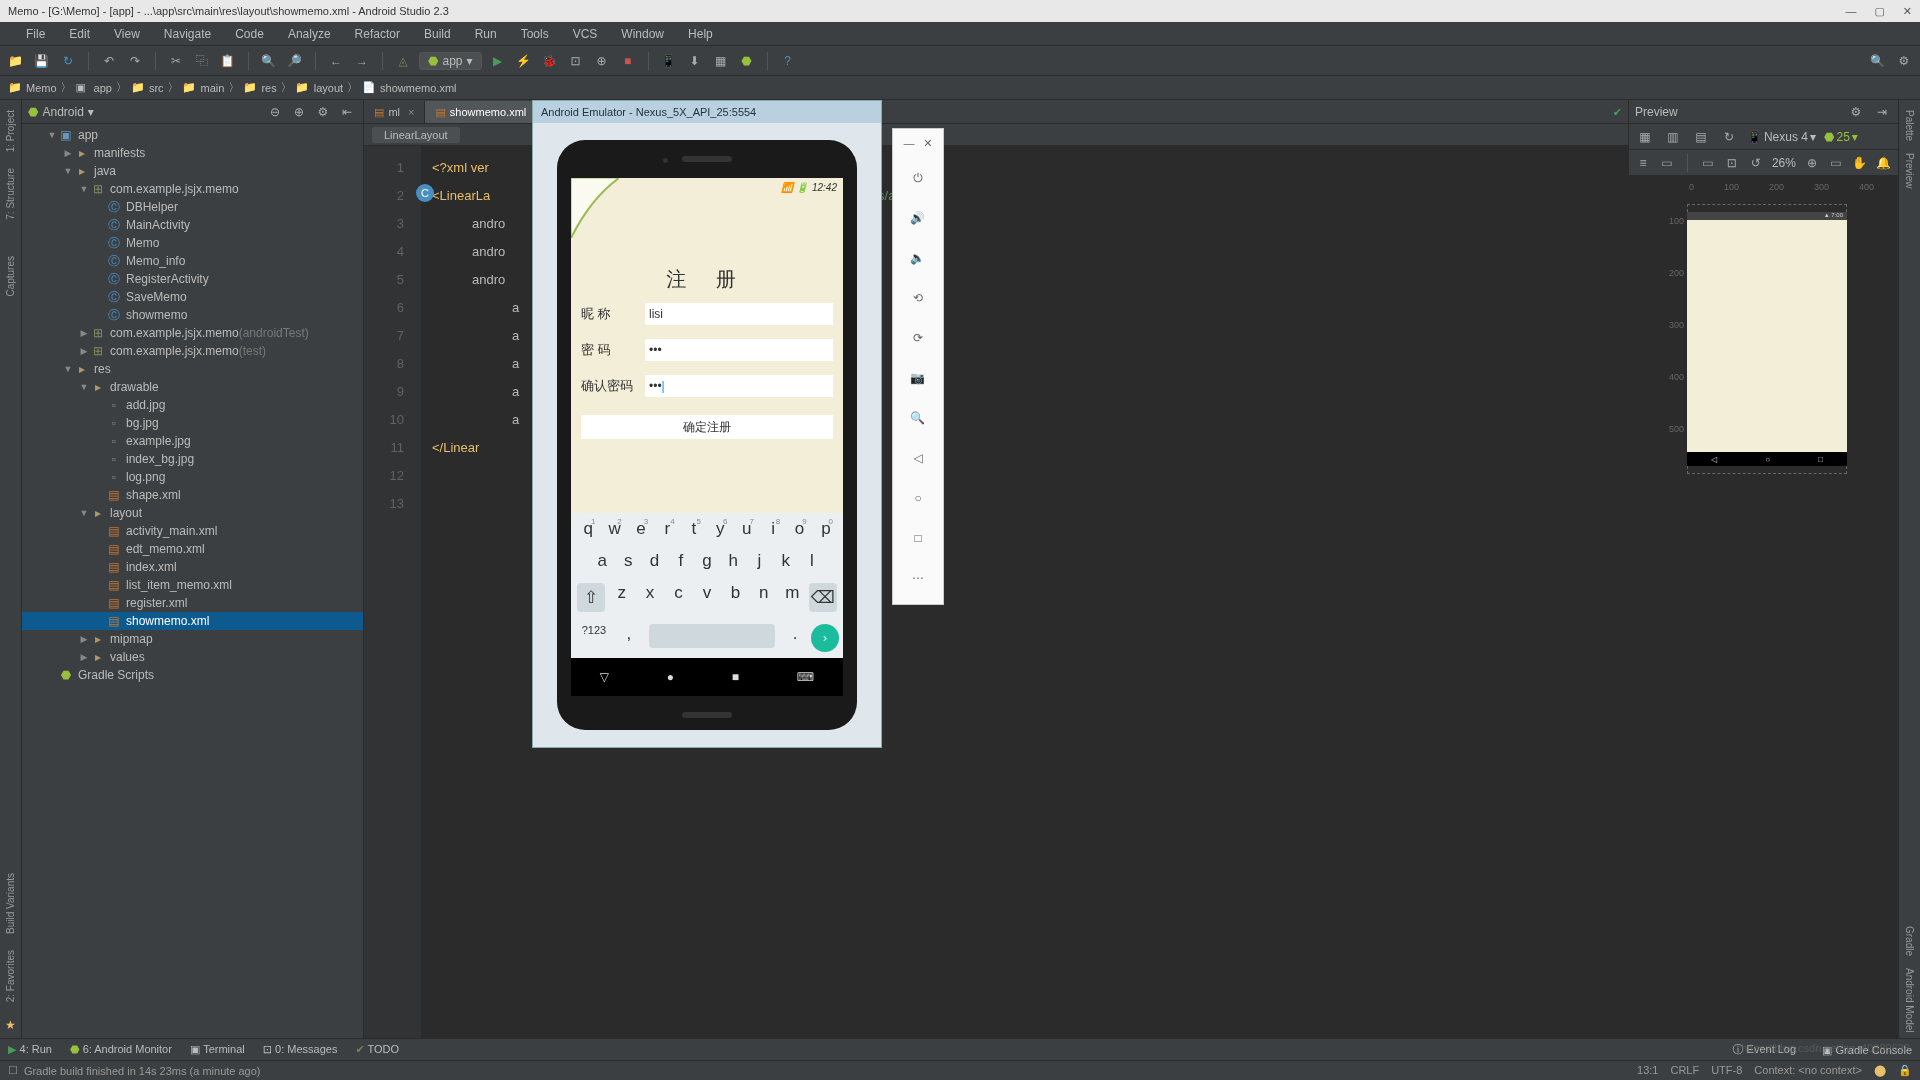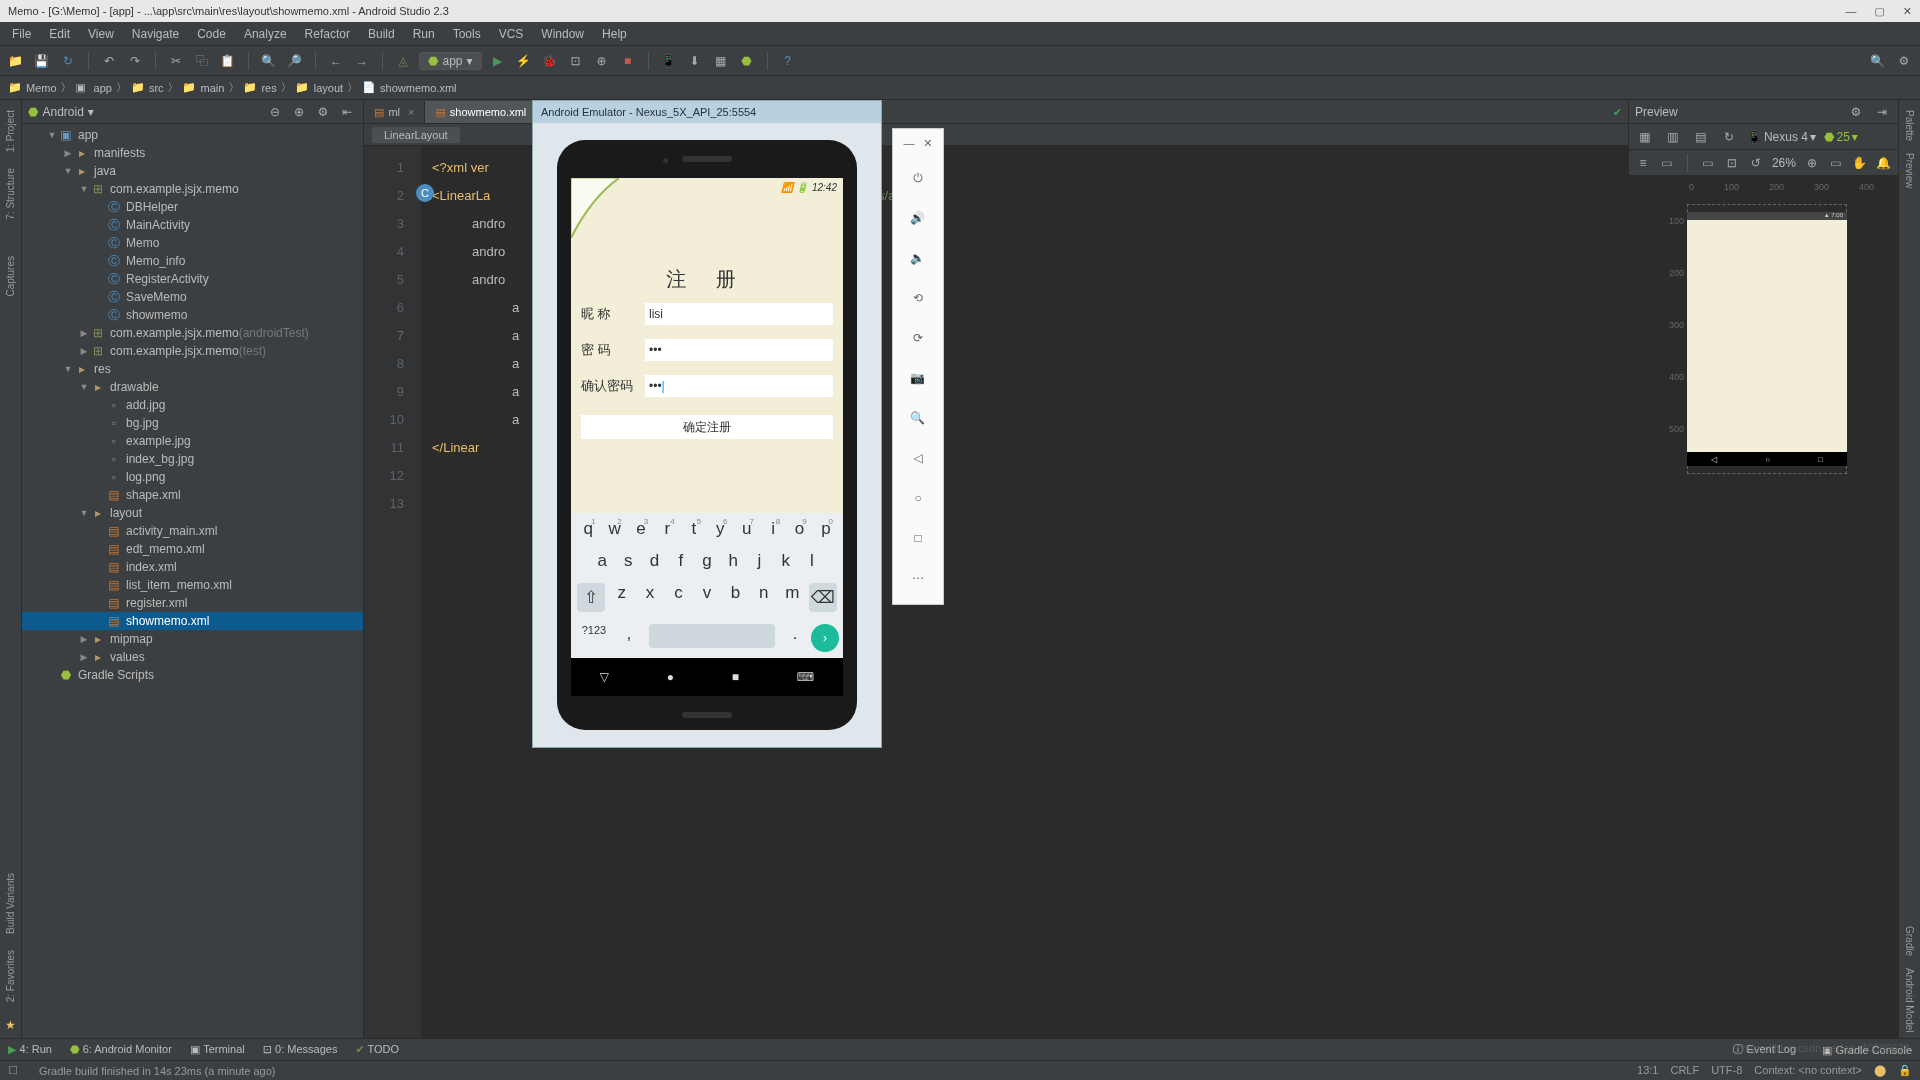--- a/index.html
+++ b/index.html
@@ -1,19 +1,19 @@
 <!DOCTYPE html>
 <html><head>
 <meta charset="utf-8">
 <style>
 * { margin:0; padding:0; box-sizing:border-box; font-family:"Segoe UI",Arial,sans-serif; }
 body { background:#3c3f41; color:#bbb; font-size:12px; overflow:hidden; width:1920px; height:1080px; position:relative; }
 .titlebar { height:22px; background:#e8e8e8; color:#333; display:flex; align-items:center; padding:0 8px; font-size:11px; }
 .titlebar .winbtns { margin-left:auto; display:flex; gap:18px; color:#555; }
-.menubar { height:24px; background:#3c3f41; border-bottom:1px solid #2b2b2b; display:flex; align-items:center; padding:0 4px; gap:2px; }
+.menubar { height:24px; background:#3c3f41; border-bottom:1px solid #2b2b2b; display:flex; align-items:center; padding:0 18px; gap:8px; }
 .menubar span { padding:2px 8px; cursor:default; }
 .toolbar { height:30px; background:#3c3f41; border-bottom:1px solid #2b2b2b; display:flex; align-items:center; padding:0 6px; gap:6px; }
 .tbtn { width:20px; height:20px; display:inline-flex; align-items:center; justify-content:center; color:#aaa; }
 .sep { width:1px; height:18px; background:#555; margin:0 4px; }
 .runcfg { background:#4b4f52; border:1px solid #555; padding:1px 8px; border-radius:3px; display:flex; align-items:center; gap:4px; }
 .breadcrumb { height:24px; background:#3c3f41; border-bottom:1px solid #2b2b2b; display:flex; align-items:center; padding:0 8px; gap:4px; font-size:11px; }
 .breadcrumb .crumb { display:flex; align-items:center; gap:4px; }
 .crumb-ico { width:14px; height:14px; display:inline-block; }
 .main { display:flex; height:calc(1080px - 22px - 24px - 30px - 24px - 22px - 20px); }
 .leftgutter { width:22px; background:#3c3f41; border-right:1px solid #2b2b2b; display:flex; flex-direction:column; align-items:center; padding-top:4px; gap:4px; }
@@ -475,21 +475,21 @@
   <span>⊡ <span>0: Messages</span></span>
   <span><span style="color:#6a8759">✔</span> <span>TODO</span></span>
   <span class="r">
     <span>ⓘ <span>Event Log</span></span>
     <span>▣ <span>Gradle Console</span></span>
   </span>
 </div>
 
 <div class="statusbar">
   <span>☐</span>
-  <span style="margin-left:21px">Gradle build finished in 14s 23ms (a minute ago)</span>
+  <span style="margin-left:6px">Gradle build finished in 14s 23ms (a minute ago)</span>
   <span class="r">
     <span>13:1</span>
     <span>CRLF</span>
     <span>UTF-8</span>
     <span>Context: &lt;no context&gt;</span>
     <span style="color:#e8bf6a">⬤</span>
     <span>🔒</span>
   </span>
 </div>
 <div class="watermark">https://blog.csdn.net/qq_40389628</div>

